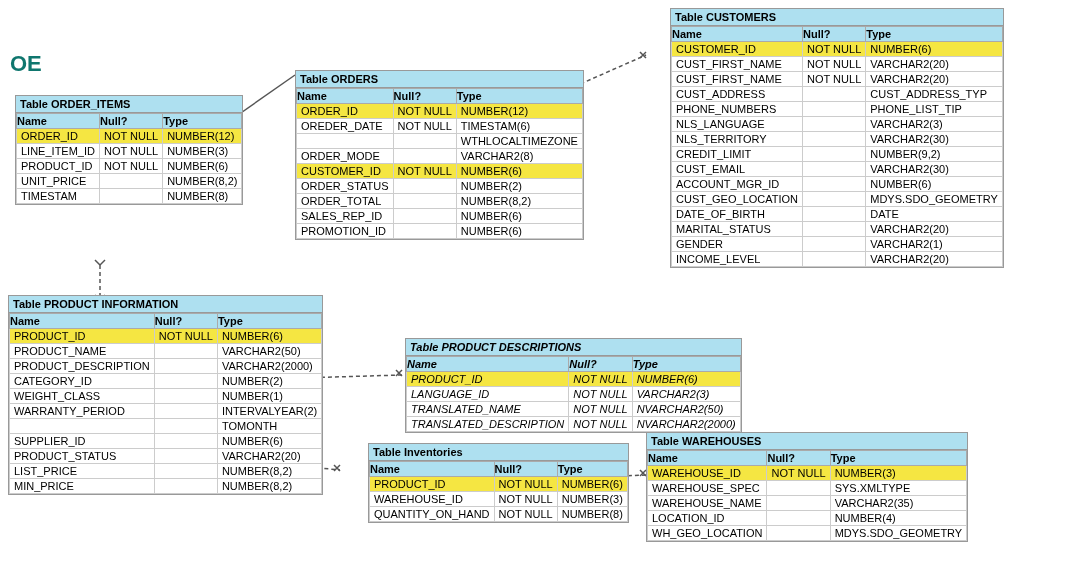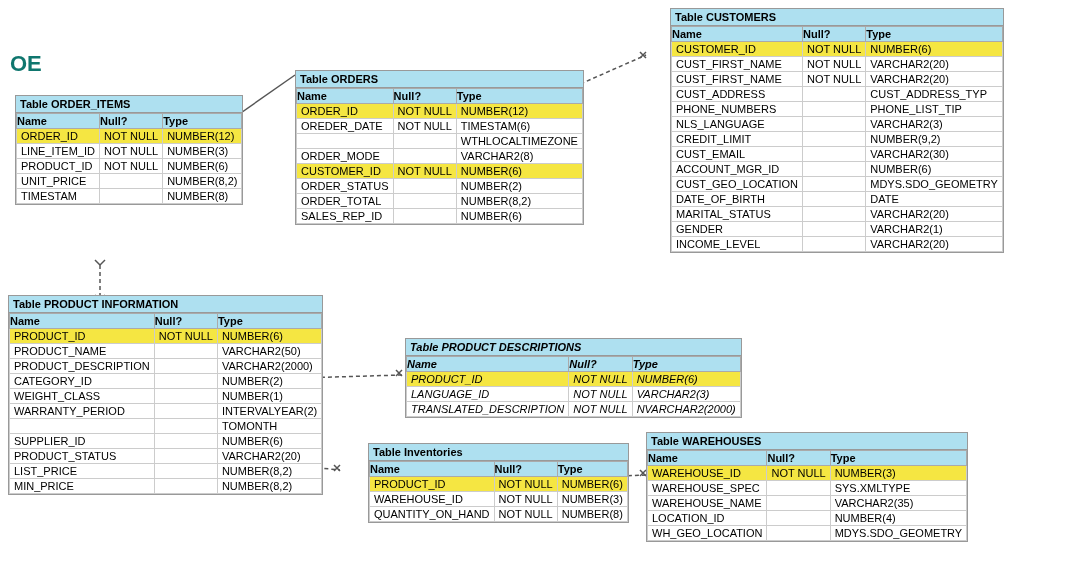--- a/index.html
+++ b/index.html
@@ -195,20 +195,25 @@
         <tr>
           <td>ORDER_TOTAL</td>
           <td></td>
           <td>NUMBER(8,2)</td>
         </tr>
         <tr>
           <td>SALES_REP_ID</td>
           <td></td>
           <td>NUMBER(6)</td>
         </tr>
+        <tr>
+          <td>PROMOTION_ID</td>
+          <td></td>
+          <td>NUMBER(6)</td>
+        </tr>
       </tbody>
     </table>
   </div>
 
   <div class="db-table" style="left:646px;top:8px;min-width:245px;margin-left:24px;">
     <div class="table-title">Table CUSTOMERS</div>
     <table>
       <thead>
         <tr>
           <th>Name</th>
@@ -241,20 +246,25 @@
           <td>PHONE_NUMBERS</td>
           <td></td>
           <td>PHONE_LIST_TIP</td>
         </tr>
         <tr>
           <td>NLS_LANGUAGE</td>
           <td></td>
           <td>VARCHAR2(3)</td>
         </tr>
         <tr>
+          <td>NLS_TERRITORY</td>
+          <td></td>
+          <td>VARCHAR2(30)</td>
+        </tr>
+        <tr>
           <td>CREDIT_LIMIT</td>
           <td></td>
           <td>NUMBER(9,2)</td>
         </tr>
         <tr>
           <td>CUST_EMAIL</td>
           <td></td>
           <td>VARCHAR2(30)</td>
         </tr>
         <tr>
@@ -376,20 +386,25 @@
           <td>PRODUCT_ID</td>
           <td>NOT NULL</td>
           <td>NUMBER(6)</td>
         </tr>
         <tr>
           <td>LANGUAGE_ID</td>
           <td>NOT NULL</td>
           <td>VARCHAR2(3)</td>
         </tr>
         <tr>
+          <td>TRANSLATED_NAME</td>
+          <td>NOT NULL</td>
+          <td>NVARCHAR2(50)</td>
+        </tr>
+        <tr>
           <td>TRANSLATED_DESCRIPTION</td>
           <td>NOT NULL</td>
           <td>NVARCHAR2(2000)</td>
         </tr>
       </tbody>
     </table>
   </div>
 
   <div class="db-table" style="left:340px;top:443px;min-width:240px;margin-left:28px;">
     <div class="table-title">Table Inventories</div>

